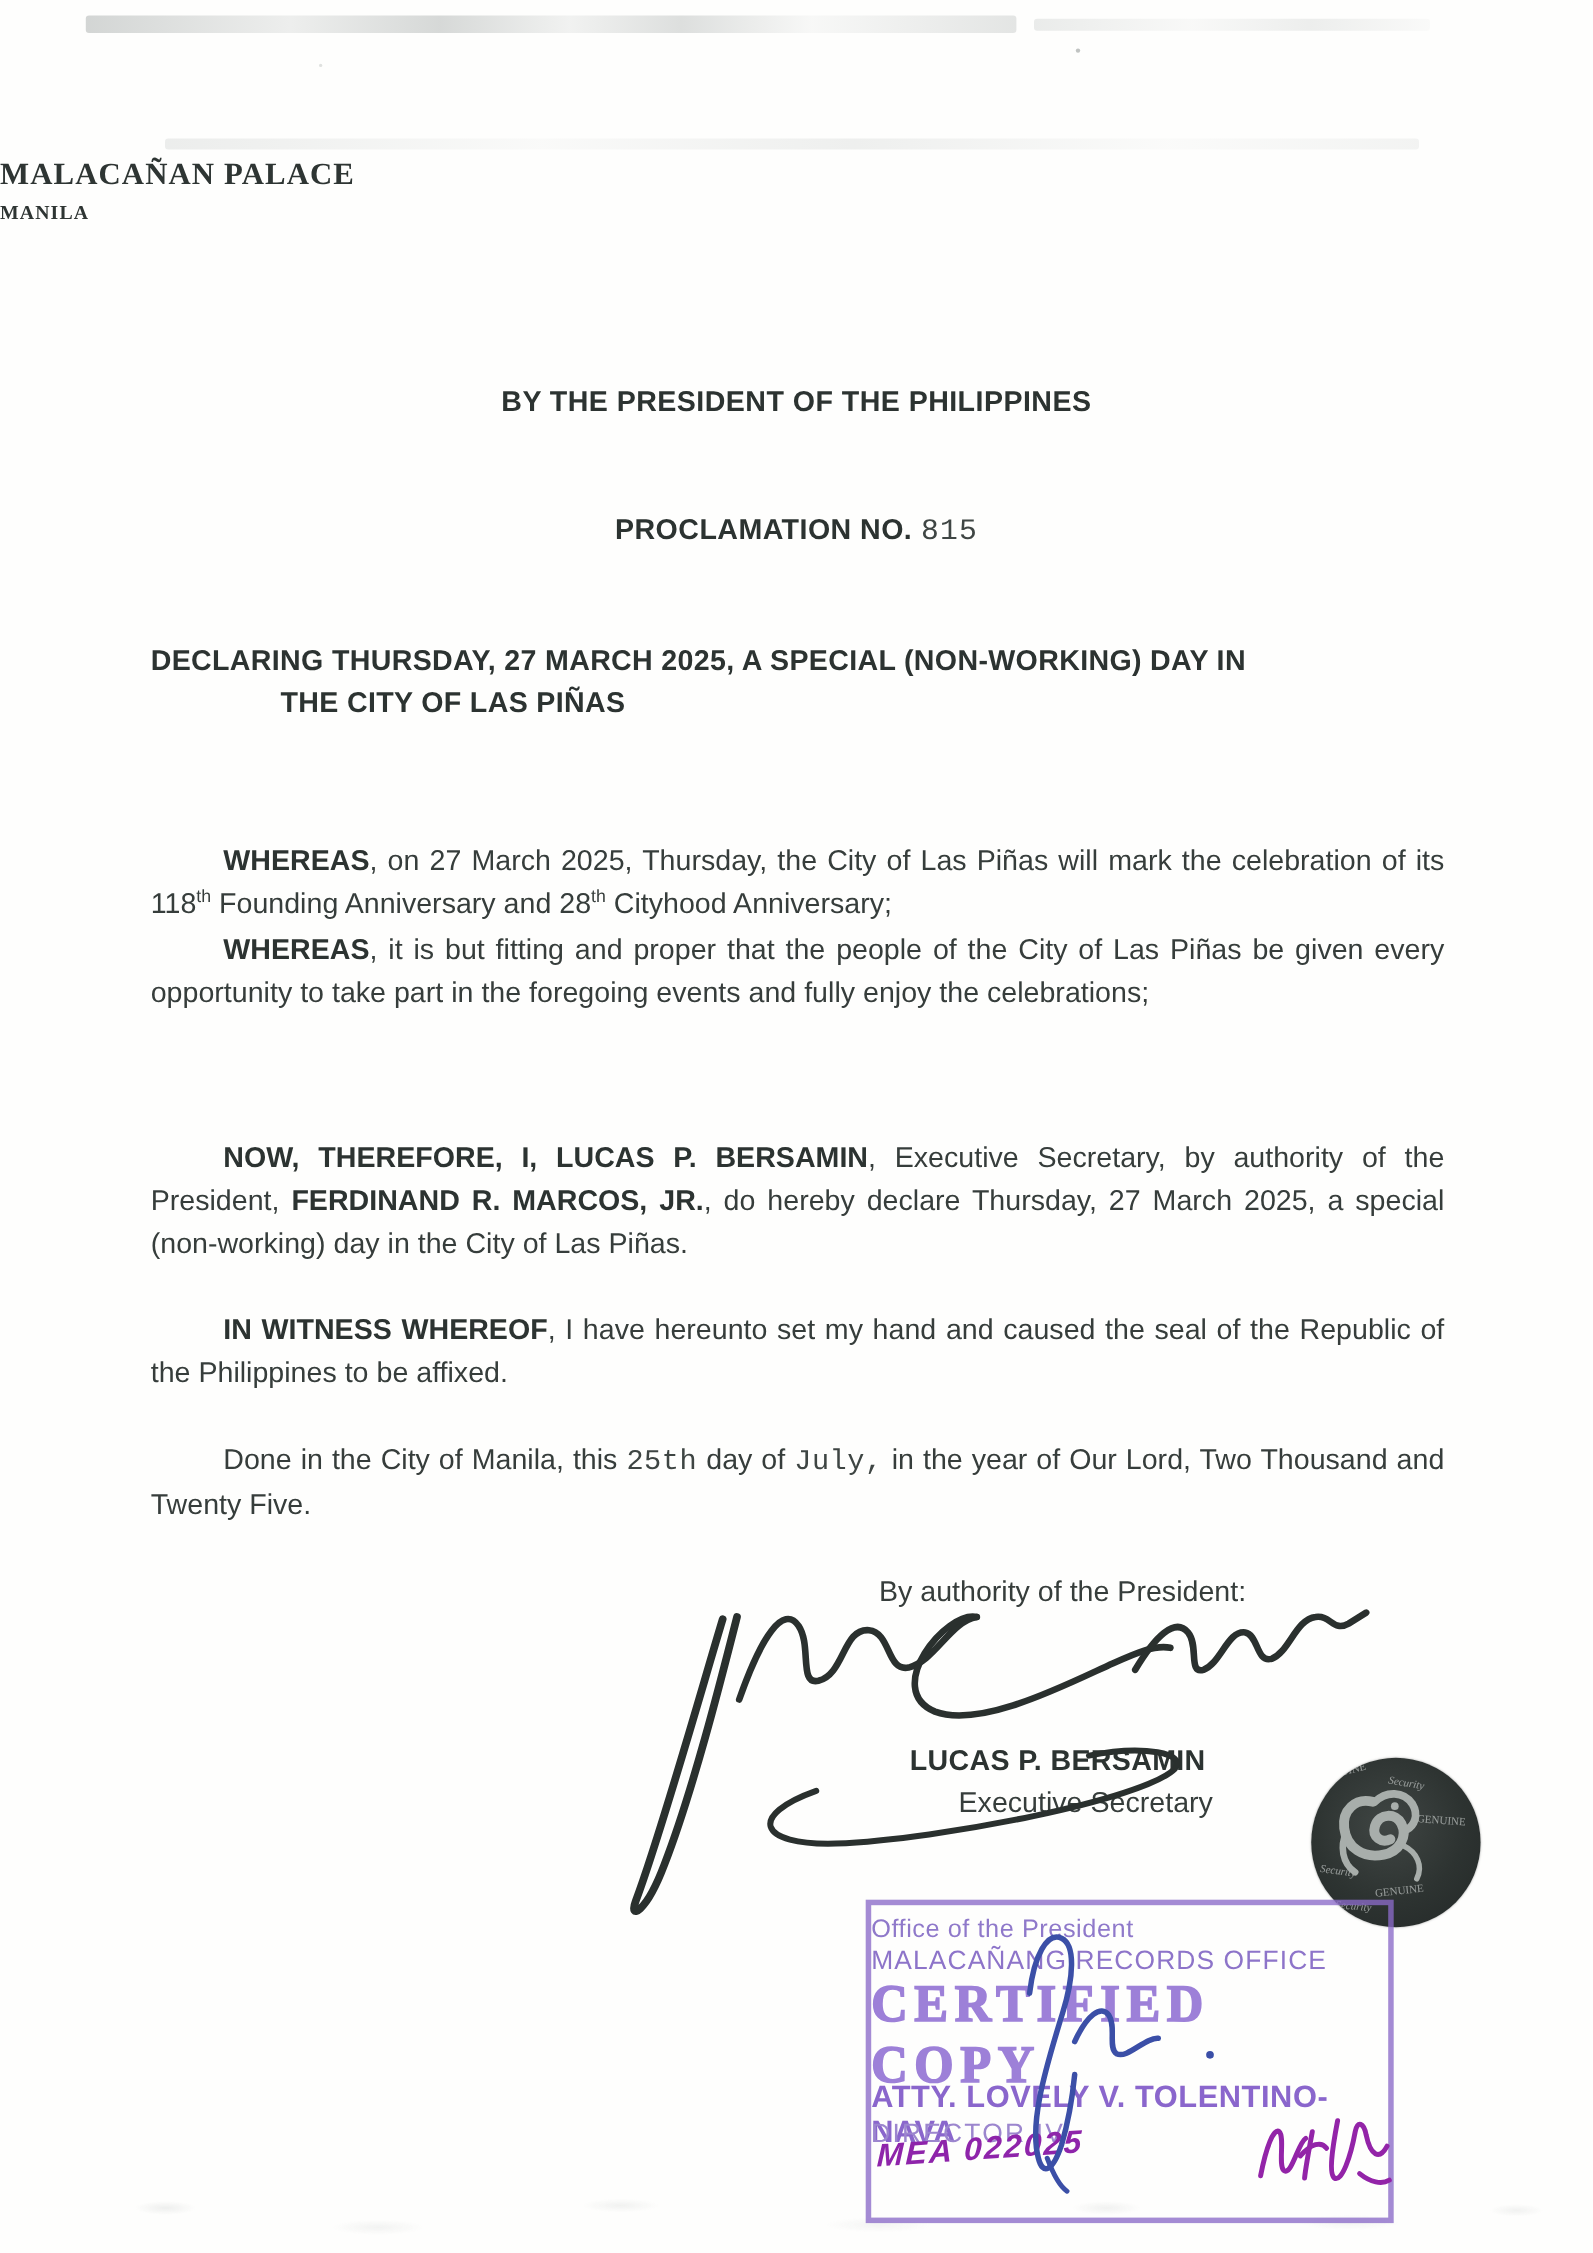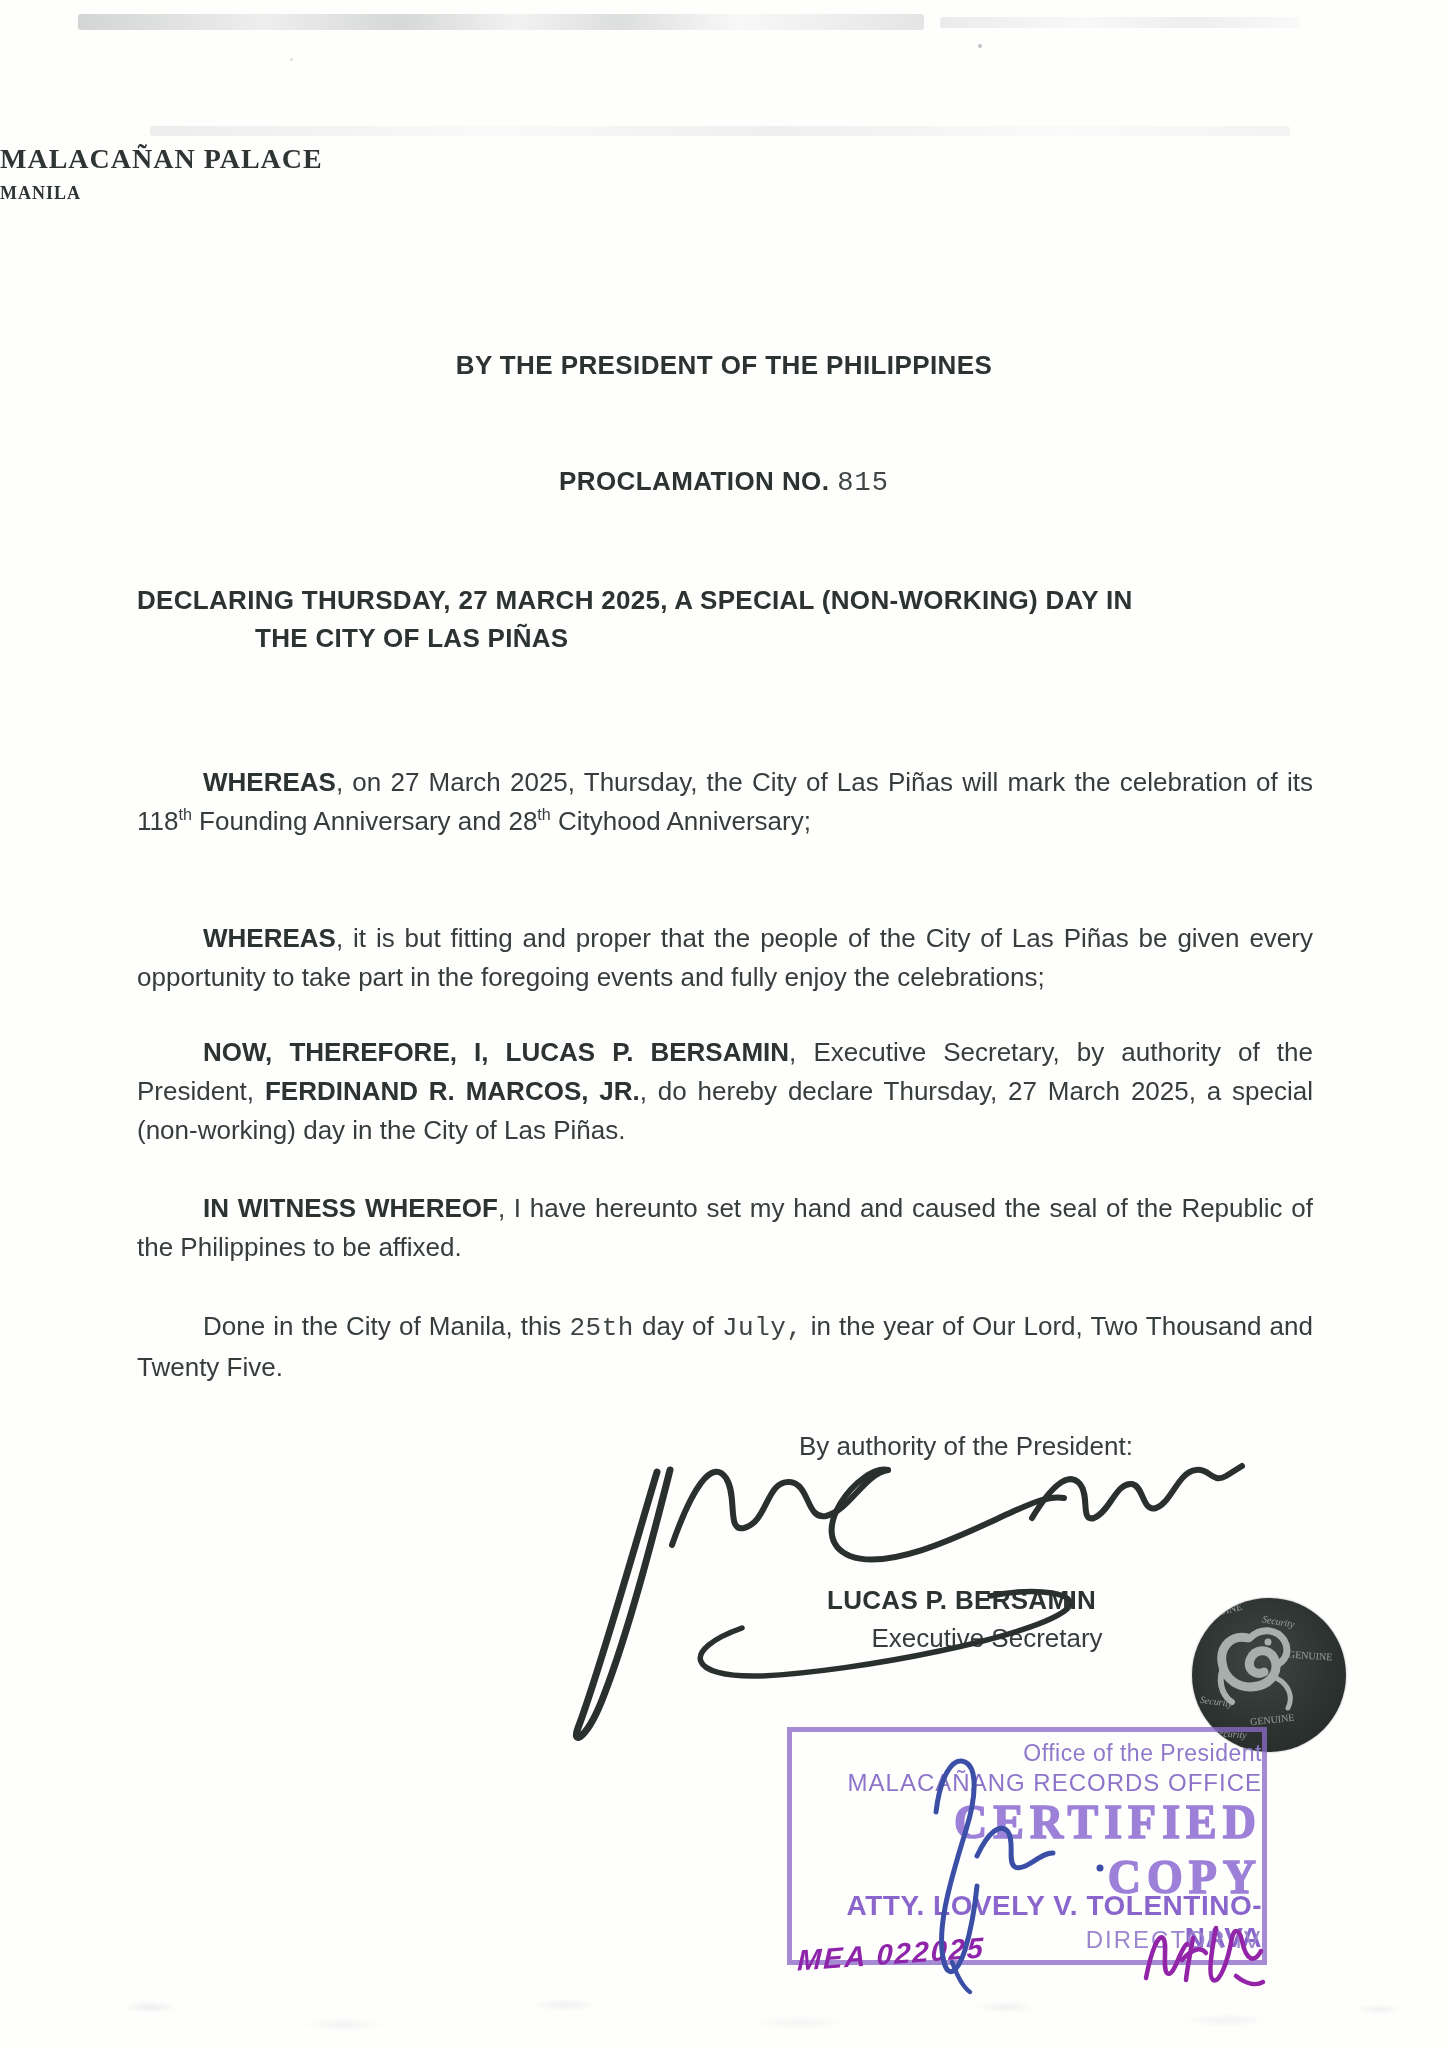--- a/index.html
+++ b/index.html
@@ -46,21 +46,21 @@
     color:#3f4644;font-size:27px;letter-spacing:1px;margin-left:8px;}
 
   
   .doc-title{position:absolute;left:137px;top:581px;width:1190px;
     font-weight:bold;color:#2c3331;font-size:26px;line-height:38px;letter-spacing:.3px;}
   .doc-title .line2{margin-left:118px;}
 
   
   .para{position:absolute;left:137px;width:1176px;
     font-size:26px;line-height:39px;text-align:justify;text-indent:66px;color:#363d3b;}
-  .p1{top:737px;} .p2{top:893px;} .p3{top:1007px;} .p4{top:1163px;} .p5{top:1281px;}
+  .p1{top:737px;} .p2{top:818px;} .p3{top:1007px;} .p4{top:1163px;} .p5{top:1281px;}
   .run-bold{font-weight:bold;color:#2c3331;}
   .run-mono{font-family:Liberation Mono, monospace;color:#3e4543;letter-spacing:.5px;margin-top:36px;}
   .para sup{font-size:.62em;line-height:0;}
 
   
   .authority{position:absolute;left:799px;top:1431px;font-size:26px;color:#363d3b;}
   .signatory-name{position:absolute;left:827px;top:1585px;width:320px;text-align:left;
     font-weight:bold;font-size:26px;color:#2c3331;letter-spacing:.3px;}
   .signatory-title{position:absolute;left:827px;top:1623px;width:320px;text-align:center;
     font-size:26px;color:#363d3b;}
@@ -68,23 +68,23 @@
 
   
   .seal{position:absolute;left:1192px;top:1598px;width:154px;height:154px;border-radius:50%;
     background:radial-gradient(circle at 45% 40%, #404644 0%, #2d3331 55%, #232827 100%);
     overflow:hidden;box-shadow:0 0 2px rgba(0,0,0,.4);}
   .seal-word{position:absolute;font-size:10px;color:rgba(235,238,236,.55);
     font-family:"Liberation Serif", serif;white-space:nowrap;}
   .seal svg{position:absolute;left:18px;top:22px;}
 
   
-  .stamp{position:absolute;left:787px;top:1727px;width:480px;height:238px;
+  .stamp{position:absolute;left:787px;top:1727px;width:480px;height:294px;
     border:5px solid rgba(138,106,200,.78);box-sizing:border-box;
-    color:#8d74c9;text-align:right;}
+    color:#8d74c9;text-align:left;}
   .stamp-office{position:absolute;left:0;right:0;top:8px;font-size:23px;color:#8f79ca;letter-spacing:.5px;}
   .stamp-records{position:absolute;left:0;right:0;top:37px;font-size:24px;color:#8d74c9;letter-spacing:1px;}
   .stamp-certified{position:absolute;left:0;right:0;top:64px;
     font-family:"Liberation Serif", serif;font-weight:bold;font-size:46px;
     letter-spacing:6px;color:#9d80d8;-webkit-text-stroke:1.5px #9d80d8;transform:scaleY(1.04);}
   .stamp-attorney{position:absolute;left:0;right:0;top:158px;font-weight:bold;
     font-size:28px;color:#8a66cc;letter-spacing:.5px;}
   .stamp-director{position:absolute;left:0;right:0;top:194px;font-size:24px;color:#9c86ce;letter-spacing:2px;}
   .stamp-handwritten-date{position:absolute;left:797px;top:1938px;
     font-size:29px;font-weight:bold;font-style:italic;color:#8e24aa;

